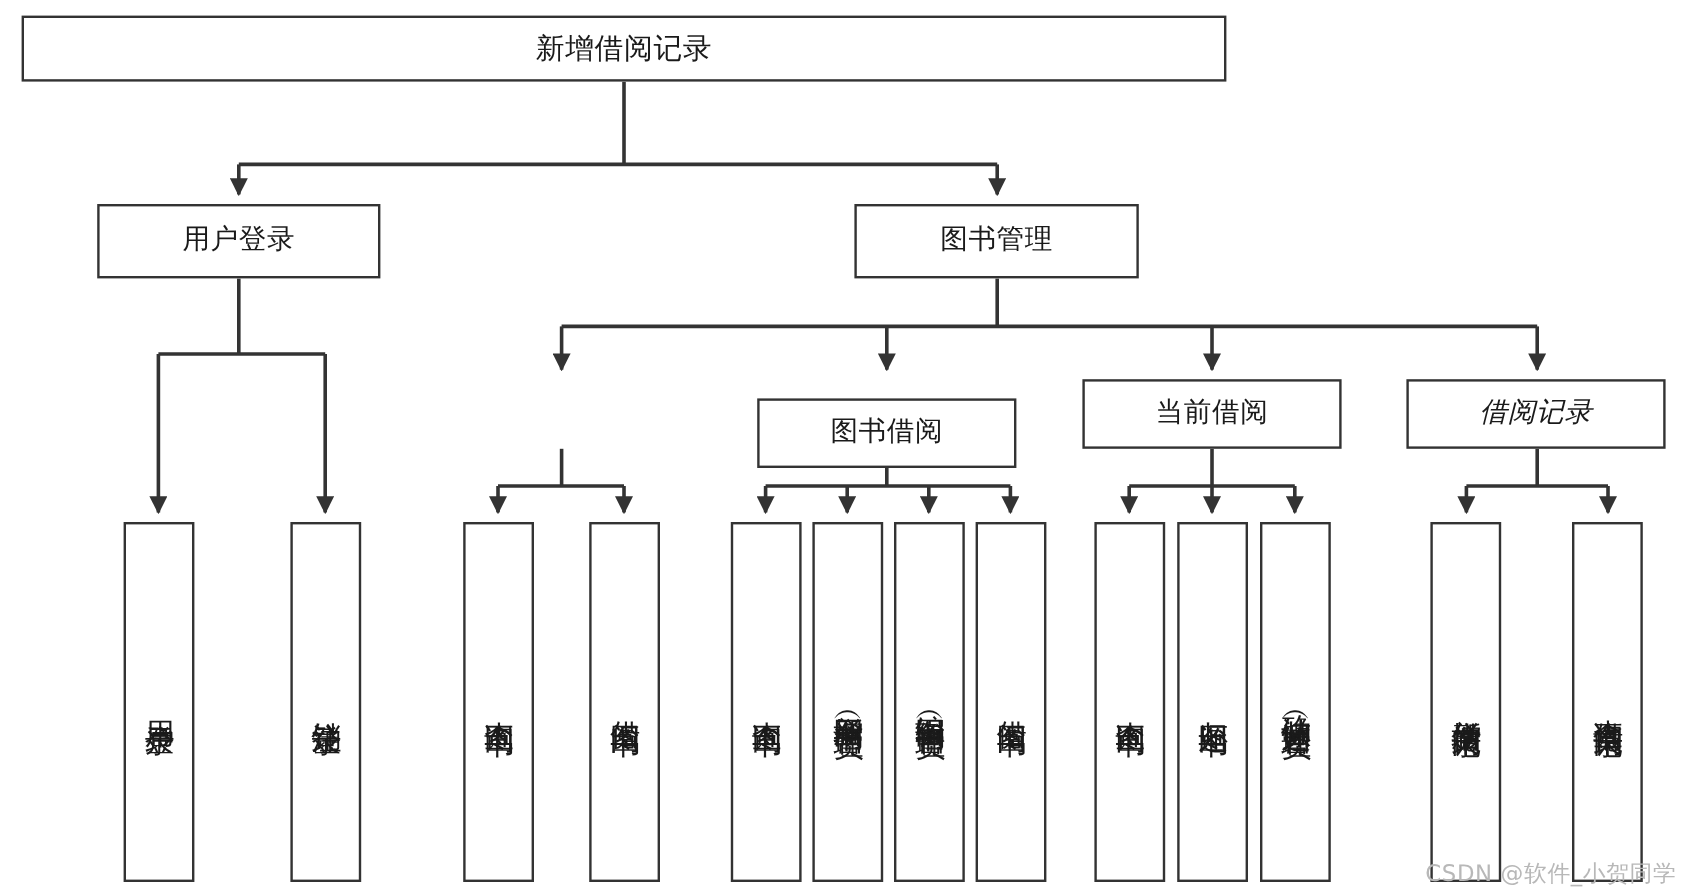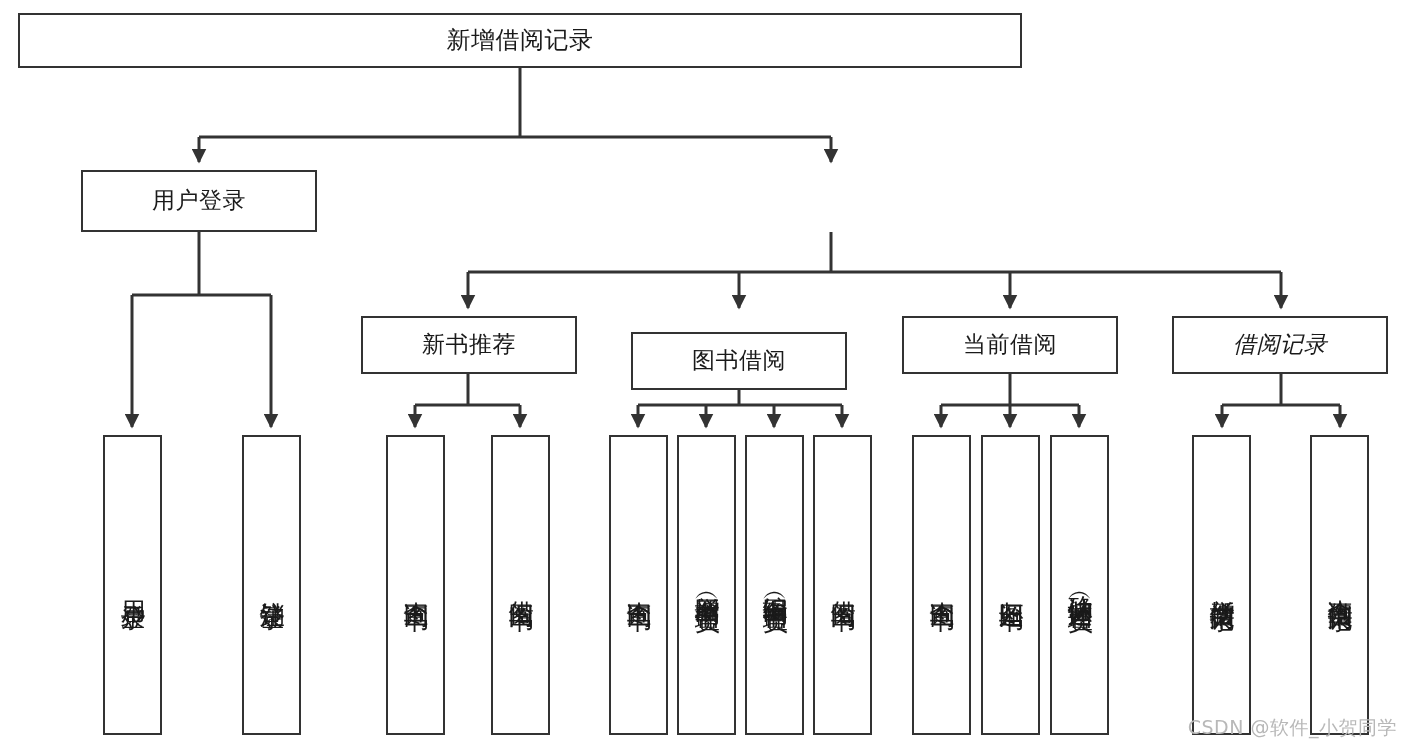--- a/index.html
+++ b/index.html
@@ -122,24 +122,24 @@
   </svg>
 
   <div class="node-box root" style="left:18px; top:13px; width:1004px; height:55px;">
     <span class="node-label-h">新增借阅记录</span>
   </div>
 
   <div class="node-box" style="left:81px; top:170px; width:236px; height:62px;">
     <span class="node-label-h">用户登录</span>
   </div>
 
-
-  <div class="node-box" style="left:361px; top:316px; width:216px; height:58px;">
-    <span class="node-label-h">新书推荐</span>
-  </div>
+  <div class="node-box" style="left:712px; top:170px; width:237px; height:62px;">
+    <span class="node-label-h">图书管理</span>
+  </div>
+
 
   <div class="node-box" style="left:631px; top:316px; width:216px; height:58px;margin-top:16px;">
     <span class="node-label-h">图书借阅</span>
   </div>
 
   <div class="node-box" style="left:902px; top:316px; width:216px; height:58px;">
     <span class="node-label-h">当前借阅</span>
   </div>
 
   <div class="node-box" style="left:1172px; top:316px; width:216px; height:58px;font-style:italic;">

